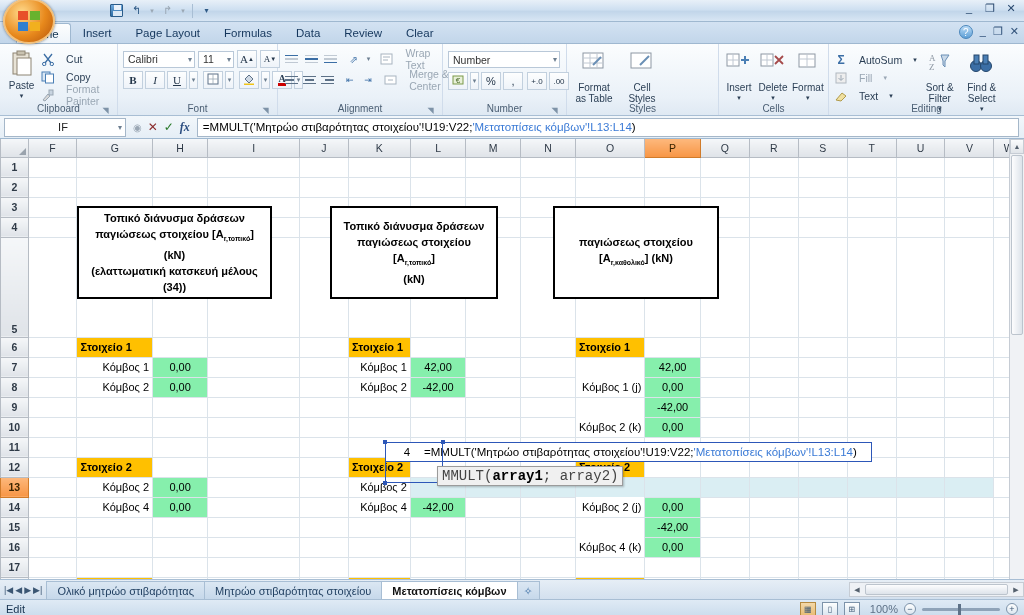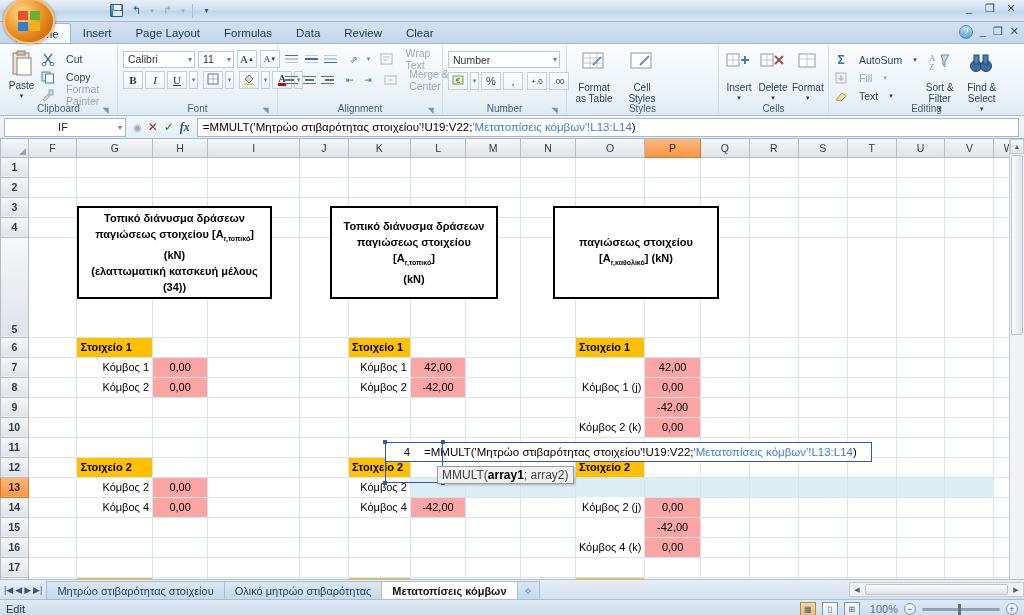--- a/index.html
+++ b/index.html
@@ -109,37 +109,37 @@
     position:relative;}
   .corner::after{content:"";position:absolute;right:2px;bottom:2px;border-left:7px solid transparent;
     border-bottom:7px solid #9aa3ad;}
   .rh { background:linear-gradient(#f5f7f9,#dfe3e8); border:1px solid #b6bcc4; text-align:center;
     font-size:10.5px; color:#2f3a47; width:28px;}
   .rh.sel { background:linear-gradient(#fdb87c,#f79646); color:#3a2400; border-color:#d07b2a;}
   td.c { border:1px solid #dbe3ea; font-size:11px; color:#000; padding:0 3px; height:20px;
          overflow:hidden; white-space:nowrap; }
   .lbl-r { text-align:right; }
   .hi { background:#ffc000; font-weight:bold; }
-  .blue { background:#fca5a5; text-align:center;}
+  .blue { background:#86efac; text-align:center;}
   .bluel { background:#daeef3; }
 
   
   .tbx { position:absolute; border:2px solid #000; background:#fff; display:flex;
     align-items:center; justify-content:center; text-align:center; font-weight:bold;
     font-size:11px; color:#000; line-height:16px; padding:4px 6px; z-index:4;}
   .tbx sub { font-size:7px; }
 
   
   .editcell { position:absolute; z-index:9; border:1px solid #2d57b8; background:#fff;
      display:flex; align-items:center; padding-left:4px; font-size:11.5px; color:#000;
      white-space:nowrap; }
   .editcell .ref2 { color:#3a7ad6; }
   .handle { position:absolute; width:4px; height:4px; background:#2d57b8; z-index:10; }
   .tooltip { position:absolute; z-index:11; background:#f0f0f0; border:1px solid #9b9b9b;
-    font-size:12px; color:#444; padding:1px 4px; box-shadow:1px 1px 2px rgba(0,0,0,.25);}
+    font-size:14px; color:#444; padding:1px 4px; box-shadow:1px 1px 2px rgba(0,0,0,.25);font-family:Liberation Mono, monospace;}
   .tooltip b { color:#000; }
 
   
   .vsb { position:absolute; right:0; top:0; width:15px; bottom:0; background:#f0f2f5;
     border-left:1px solid #c6ccd4; z-index:6;}
   .vsb .arw { height:15px; background:linear-gradient(#fafbfc,#e0e4e9); border:1px solid #c6ccd4;
     text-align:center; font-size:7px; color:#54606d; line-height:13px;}
   .vsb .thumb { position:absolute; top:16px; left:1px; right:1px; height:180px;
     background:linear-gradient(90deg,#fdfdfe,#dde3ea); border:1px solid #bcc4cd; border-radius:2px;}
 
@@ -1067,22 +1067,22 @@
     </div>
   </div>
 
   <div class="sheetbar">
     <div class="navbtns">
       <span>|◀</span>
       <span>◀</span>
       <span>▶</span>
       <span>▶|</span>
     </div>
+    <div class="stab">Ολικό μητρώο στιβαρότητας</div>
     <div class="stab">Μητρώο στιβαρότητας στοιχείου</div>
-    <div class="stab">Ολικό μητρώο στιβαρότητας</div>
     <div class="stab active">Μετατοπίσεις κόμβων</div>
     <div class="stab" style="padding:0 6px;color:#3b6ea5">✧</div>
     <div class="hsb">
       <span class="harw">◀</span>
       <span class="hthumb"></span>
       <span class="harw">▶</span>
     </div>
   </div>
 
   <div class="status">

